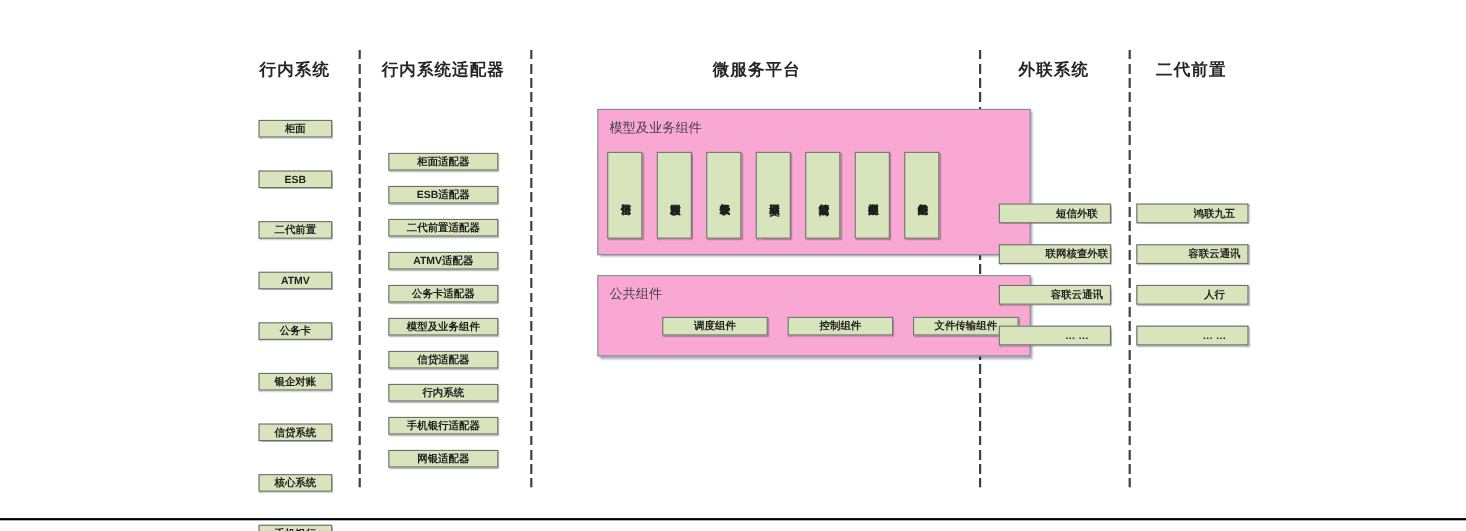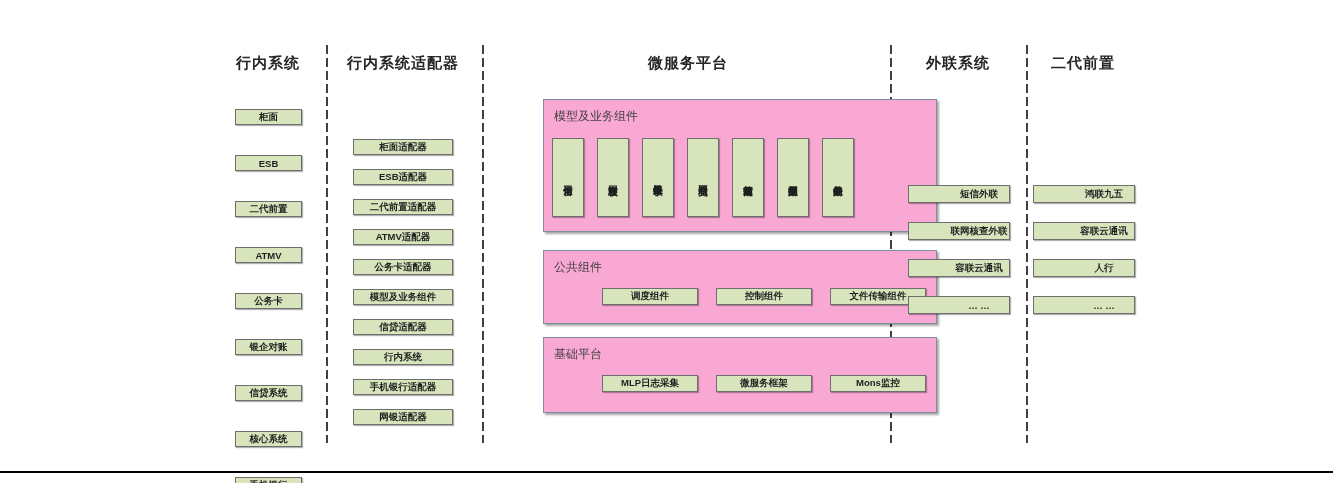--- a/index.html
+++ b/index.html
@@ -166,28 +166,20 @@
 
   <div id="group-common" class="bluebox">
     <div class="blabel">公共组件</div>
     <div class="hitems">
         <div class="gbox">调度组件</div>
         <div class="gbox">控制组件</div>
         <div class="gbox">文件传输组件</div>
       </div>
   </div>
 
-  <div id="group-base" class="bluebox">
-    <div class="blabel">基础平台</div>
-    <div class="hitems">
-        <div class="gbox">MLP日志采集</div>
-        <div class="gbox">微服务框架</div>
-        <div class="gbox">Mons监控</div>
-      </div>
-  </div>
 
   <div id="col-outreach" class="col-items">
       <div class="gbox">短信外联</div>
       <div class="gbox">联网核查外联</div>
       <div class="gbox">容联云通讯</div>
       <div class="gbox">… …</div>
     </div>
 
   <div id="col-external" class="col-items">
       <div class="gbox">鸿联九五</div>

